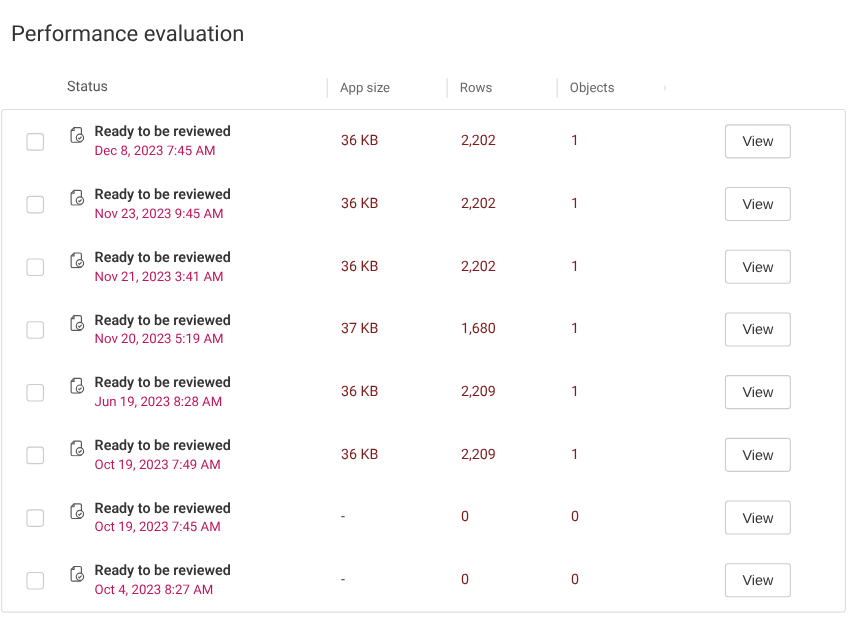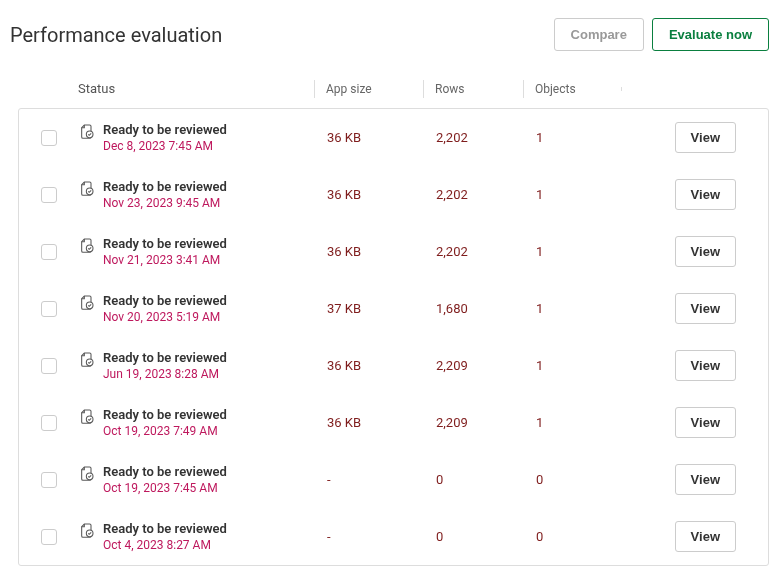--- a/index.html
+++ b/index.html
@@ -36,21 +36,21 @@
       background: #fff;
       border: 1px solid #ccc;
       color: #999;
     }
     .btn-evaluate {
       background: #fff;
       border: 1px solid #0a7f3f;
       color: #0a7f3f;
     }
     .table-wrap {
-      padding: 0 10px 10px 18px;
+      padding: 0 10px 10px 1px;
     }
     .col-headers {
       display: flex;
       padding: 20px 0 12px 0;
       color: #666;
       font-size: 12px;
       align-items: center;
     }
     .col-check { width: 60px; }
     .col-status { width: 248px; font-size: 13px; color:#555; }
@@ -109,32 +109,28 @@
       font-size: 13px;
     }
     .btn-view {
       padding: 7px 15px;
       border: 1px solid #ccc;
       background: #fff;
       border-radius: 3px;
       font-size: 13px;
       color: #333;
       cursor: pointer;
-      font-weight: 700;
+      font-weight: 400;
     }
   </style>
 </head>
 <body>
 
 <div class="header">
   <div class="page-title">Performance evaluation</div>
-  <div class="header-buttons">
-    <button class="btn btn-compare">Compare</button>
-    <button class="btn btn-evaluate">Evaluate now</button>
-  </div>
 </div>
 
 <div class="table-wrap">
   <div class="col-headers">
     <div class="col-check"></div>
     <div class="col-status hdr-cell">Status</div>
     <div class="col-appsize hdr-cell"><span class="sep"></span><span>App size</span></div>
     <div class="col-rows hdr-cell"><span class="sep"></span><span>Rows</span></div>
     <div class="col-objects hdr-cell"><span class="sep"></span><span>Objects</span></div>
     <div class="col-view hdr-cell">

